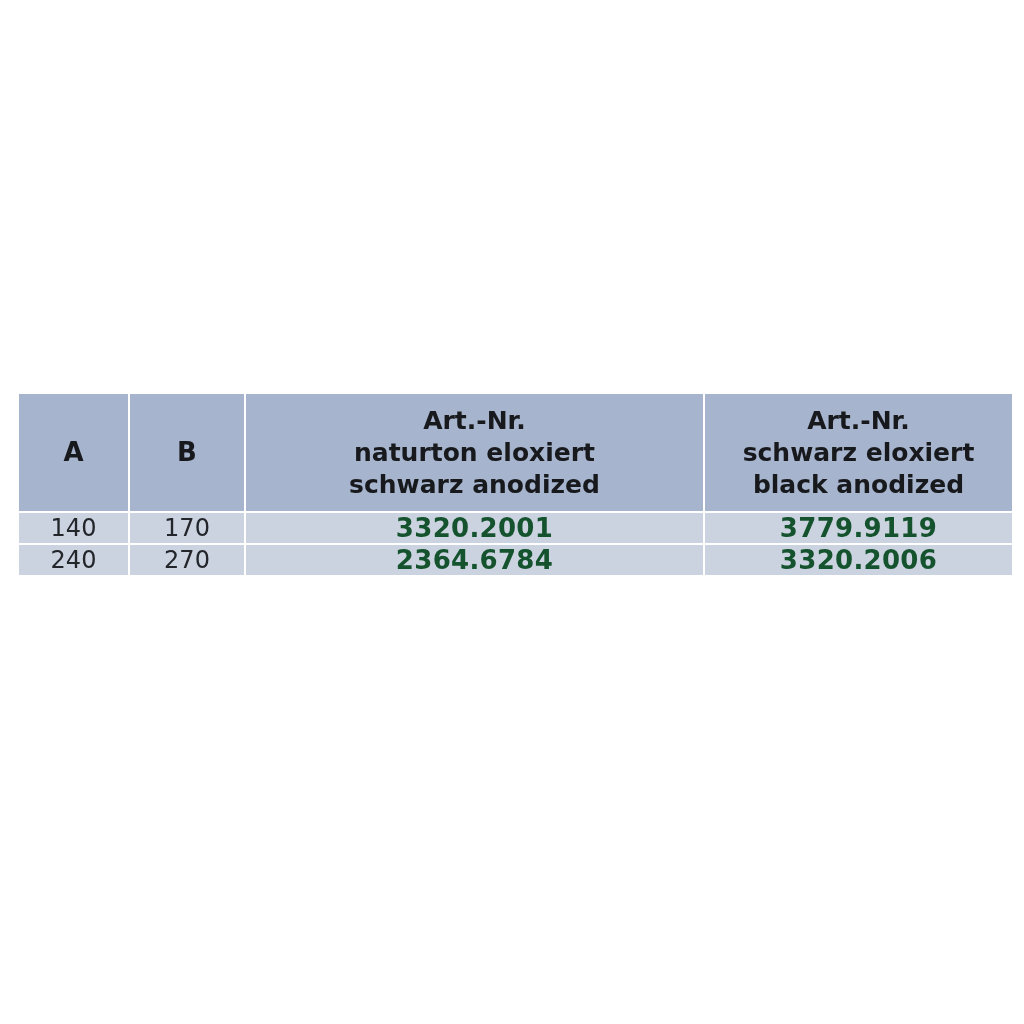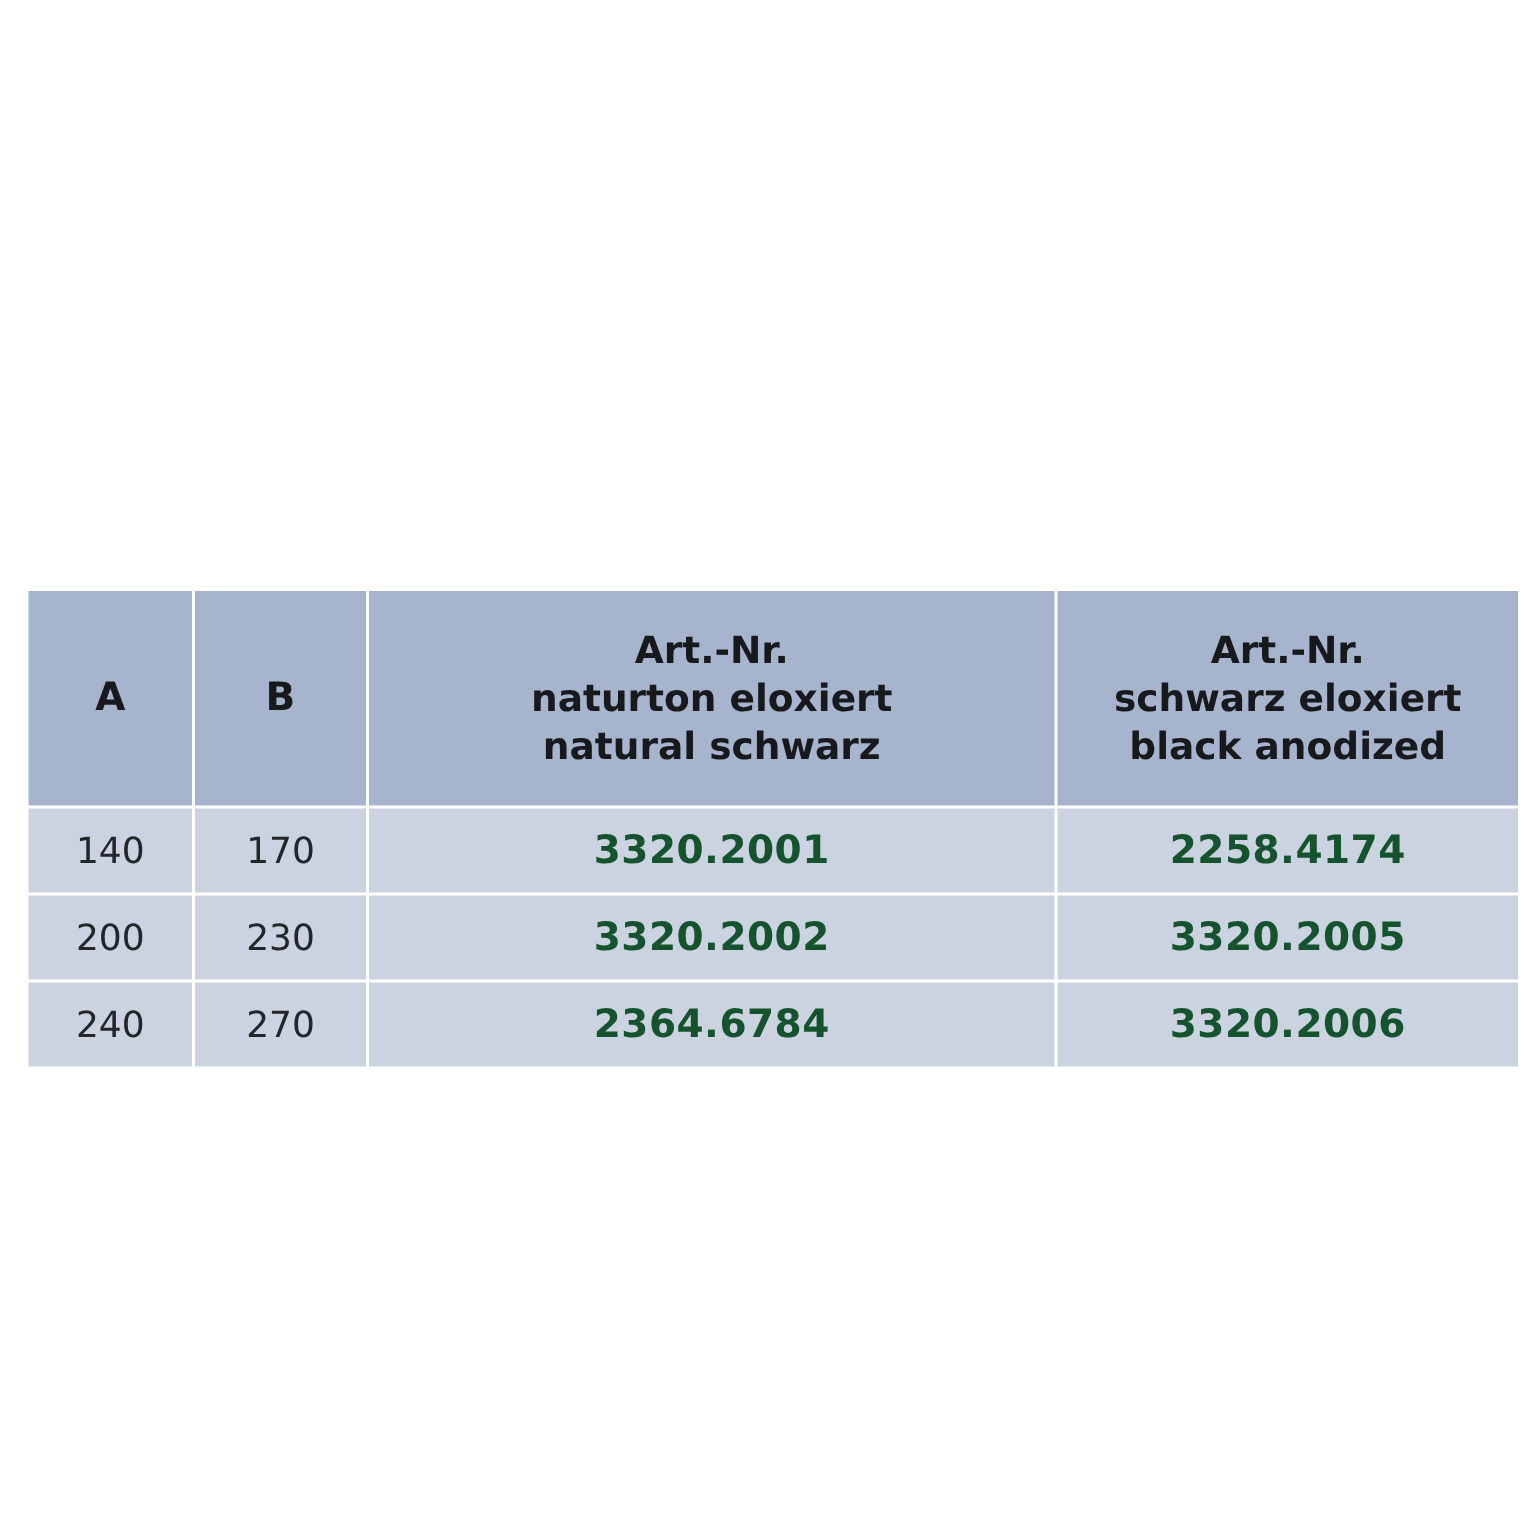--- a/index.html
+++ b/index.html
@@ -24,21 +24,21 @@
   .spec-table {
     position: absolute;
     left: 17px;
     top: 392px;
     width: 991px;
     border-collapse: separate;
     border-spacing: 2px 2px;
     table-layout: fixed;
   }
   .spec-table td, .spec-table th {
-    padding: 13px;
+    padding: 0;
     margin: 0;
   }
   col.c-a { width: 109px; }
   col.c-b { width: 114px; }
   col.c-nat { width: 457px; }
   col.c-black { width: 307px; }
 
   thead th {
     background: #a6b4cd;
     color: #17191c;
@@ -87,41 +87,35 @@
       <col class="c-nat">
       <col class="c-black">
     </colgroup>
     <thead>
       <tr>
         <th class="small-head">A</th>
         <th class="small-head">B</th>
         <th>
           <span class="hl">Art.-Nr.</span>
           <span class="hl">naturton eloxiert</span>
-          <span class="hl">natural schwarz</span>
+          <span class="hl">schwarz anodized</span>
         </th>
         <th>
           <span class="hl">Art.-Nr.</span>
           <span class="hl">schwarz eloxiert</span>
           <span class="hl">black anodized</span>
         </th>
       </tr>
     </thead>
     <tbody>
       <tr>
         <td class="dim">140</td>
         <td class="dim">170</td>
         <td class="art">3320.2001</td>
-        <td class="art">2258.4174</td>
-      </tr>
-      <tr>
-        <td class="dim">200</td>
-        <td class="dim">230</td>
-        <td class="art">3320.2002</td>
-        <td class="art">3320.2005</td>
+        <td class="art">3779.9119</td>
       </tr>
       <tr>
         <td class="dim">240</td>
         <td class="dim">270</td>
         <td class="art">2364.6784</td>
         <td class="art">3320.2006</td>
       </tr>
     </tbody>
   </table>
 

